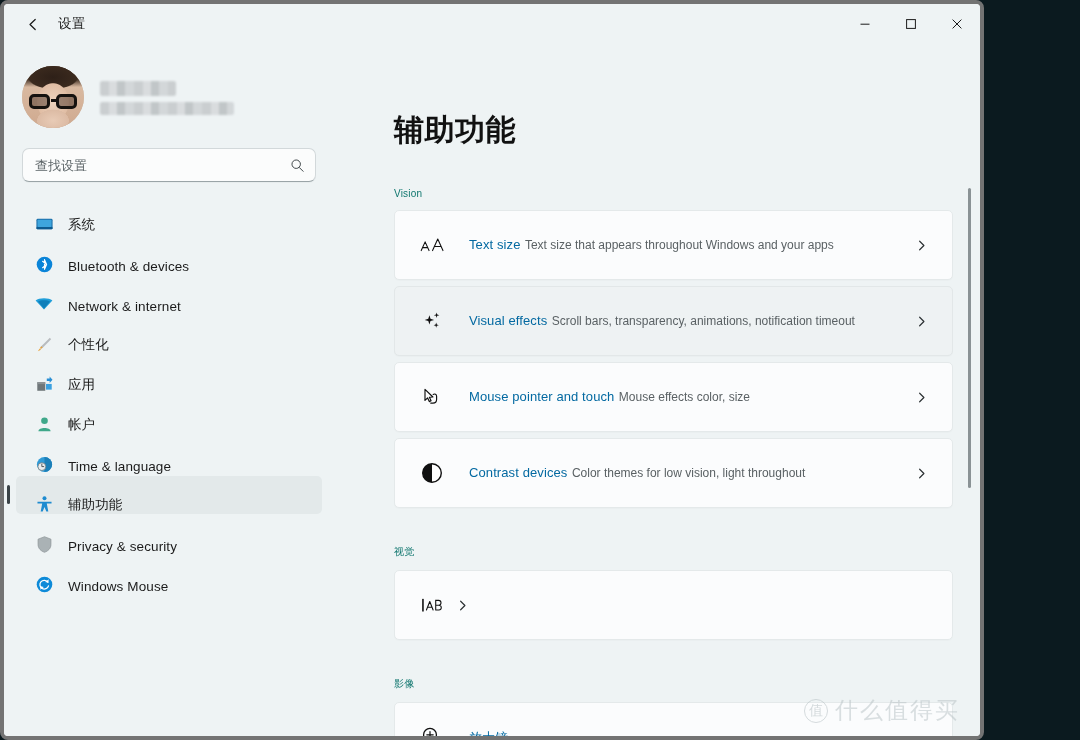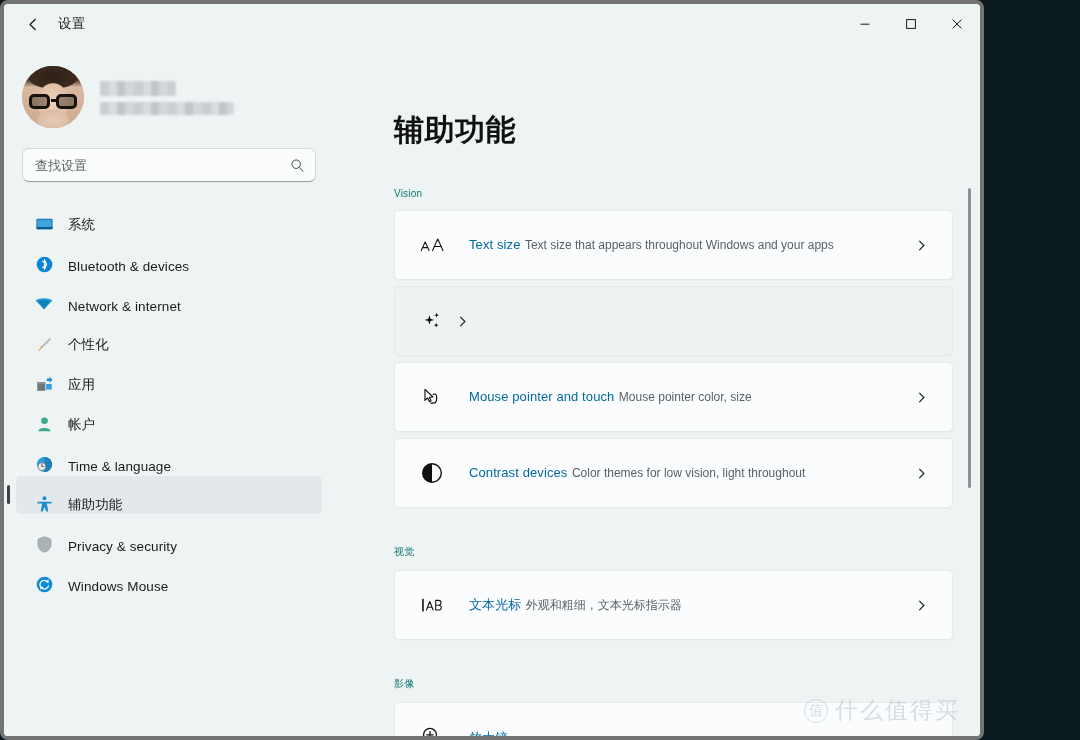--- a/index.html
+++ b/index.html
@@ -481,37 +481,41 @@
         </div>
 
         <div class="card hovered">
           <span class="card-icon">
             <svg width="24" height="24" viewBox="0 0 24 24">
               <path d="M9.4 6.2 L10.5 9.8 L14.1 10.9 L10.5 12 L9.4 15.6 L8.3 12 L4.7 10.9 L8.3 9.8 Z" fill="#101010"></path>
               <path d="M16.6 3.4 L17.2 5.6 L19.4 6.2 L17.2 6.8 L16.6 9 L16 6.8 L13.8 6.2 L16 5.6 Z" fill="#101010"></path>
               <path d="M16.2 13.6 L16.8 15.6 L18.8 16.2 L16.8 16.8 L16.2 18.8 L15.6 16.8 L13.6 16.2 L15.6 15.6 Z" fill="#101010"></path>
             </svg>
           </span>
+          <span class="card-text">
+            <span class="card-title">Visual effects</span>
+            <span class="card-sub">Scroll bars, transparency, animations, notification timeout</span>
+          </span>
           <span class="chev">
             <svg width="13" height="13" viewBox="0 0 14 14">
               <path d="M5 2.4 L9.6 7 L5 11.6" fill="none" stroke="#2b3133" stroke-width="1.25" stroke-linecap="round" stroke-linejoin="round"></path>
             </svg>
           </span>
         </div>
 
         <div class="card">
           <span class="card-icon">
             <svg width="24" height="24" viewBox="0 0 24 24">
               <path d="M5 4.4 L5 15.4 L7.6 12.9 L9.3 16.6 L11.1 15.8 L9.4 12.2 L12.9 12 Z" fill="#fff" stroke="#101010" stroke-width="1.15" stroke-linejoin="round"></path>
               <path d="M13.2 9.4 c1.6 -1 3.4 .2 3.4 1.9 v3.2 c0 2.1 -1.6 3.6 -3.7 3.6 h-2.2" fill="none" stroke="#101010" stroke-width="1.15" stroke-linecap="round"></path>
             </svg>
           </span>
           <span class="card-text">
             <span class="card-title">Mouse pointer and touch</span>
-            <span class="card-sub">Mouse pointer color, size</span>
+            <span class="card-sub">Mouse effects color, size</span>
           </span>
           <span class="chev">
             <svg width="13" height="13" viewBox="0 0 14 14">
               <path d="M5 2.4 L9.6 7 L5 11.6" fill="none" stroke="#2b3133" stroke-width="1.25" stroke-linecap="round" stroke-linejoin="round"></path>
             </svg>
           </span>
         </div>
 
         <div class="card">
           <span class="card-icon">
@@ -534,24 +538,20 @@
         <div class="section-label">视觉</div>
 
         <div class="card">
           <span class="card-icon">
             <svg width="26" height="22" viewBox="0 0 28 22">
               <rect x="3.4" y="4.4" width="1.7" height="13.6" fill="#101010"></rect>
               <path d="M8 16.4 L11.6 7.2 L15.2 16.4 M9.4 13.4 H13.9" fill="none" stroke="#101010" stroke-width="1.15" stroke-linecap="round" stroke-linejoin="round"></path>
               <path d="M18 5.4 V16.4 H21.4 a2.6 2.6 0 0 0 0 -5.2 H18 M18 11.2 h3.1 a2.6 2.6 0 0 0 0 -5.2 H18" fill="none" stroke="#101010" stroke-width="1.15" stroke-linejoin="round"></path>
             </svg>
           </span>
-          <span class="card-text">
-            <span class="card-title">文本光标</span>
-            <span class="card-sub">外观和粗细，文本光标指示器</span>
-          </span>
           <span class="chev">
             <svg width="13" height="13" viewBox="0 0 14 14">
               <path d="M5 2.4 L9.6 7 L5 11.6" fill="none" stroke="#2b3133" stroke-width="1.25" stroke-linecap="round" stroke-linejoin="round"></path>
             </svg>
           </span>
         </div>
 
         <div class="section-label">影像</div>
 
         <div class="card">

